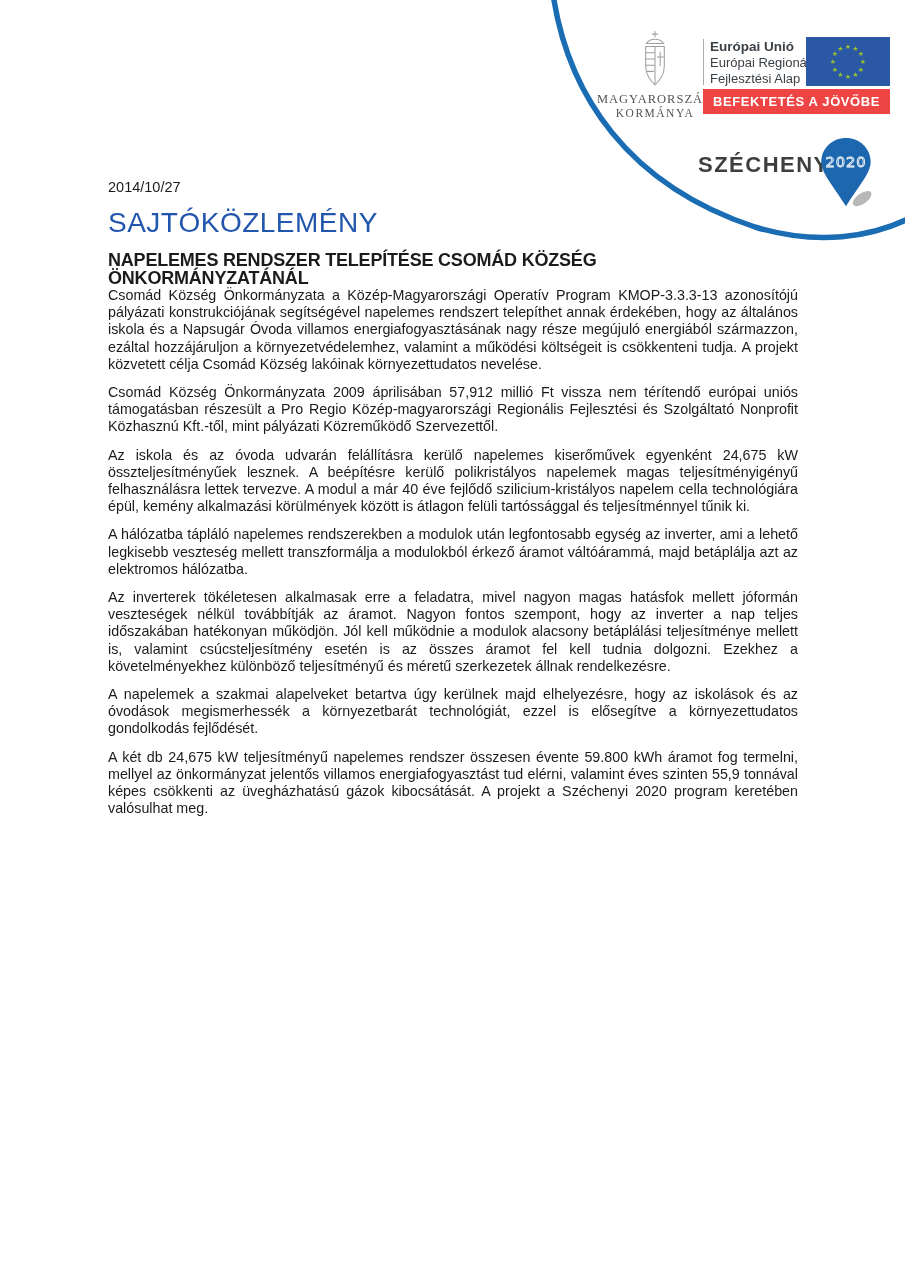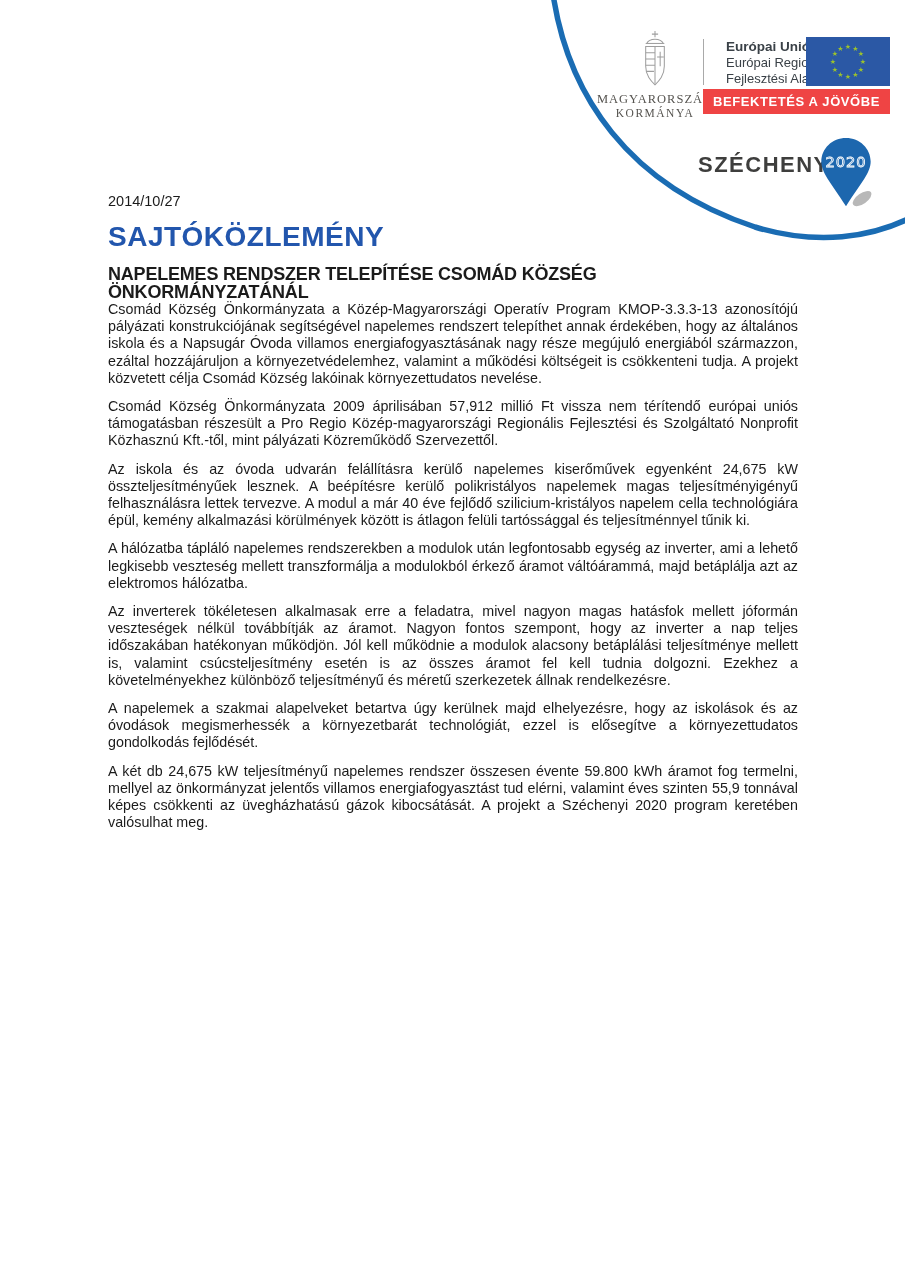--- a/index.html
+++ b/index.html
@@ -31,21 +31,21 @@
   .gov-line2 {
     font-family: "Liberation Serif", "DejaVu Serif", serif;
     font-size: 11.5px; letter-spacing: 1.5px; color: #55534f;
   }
 
   
   .eu-text {
     position: absolute;
     left: 703px; top: 39px; height: 46px;
     border-left: 1px solid #a9a9a9;
-    padding-left: 22px;
+    padding-left: 6px;
     color: #3a4147;
   }
   .eu-line1 { font-size: 13.5px; font-weight: bold; line-height: 16px; }
   .eu-line2, .eu-line3 { font-size: 13px; line-height: 16px; }
 
   
   .eu-flag { position: absolute; left: 806px; top: 37px; }
   .eu-star {
     font-size: 7px;
     fill: #9cc22c;
@@ -78,26 +78,26 @@
     font-size: 15.5px;
     letter-spacing: 1px;
     fill: none; stroke: #ffffff; stroke-width: 0.9;
     text-anchor: middle;
     font-family: "DejaVu Sans", sans-serif;
   }
 
   
   .content {
     position: absolute;
-    left: 108px; top: 193px; width: 690px;
+    left: 108px; top: 179px; width: 690px;
   }
   .date-line { font-size: 14.5px; line-height: 17px; margin-bottom: 12px; }
   .org-line  { font-size: 14.5px; font-weight: bold; line-height: 17px; margin-bottom: 36px; }
   .doc-title {
-    font-size: 28px; font-weight: bold; color: #2256ad;
+    font-size: 28px; font-weight: normal; color: #2256ad;
     letter-spacing: 0.5px; line-height: 30px; margin-bottom: 13px;
   }
   .doc-headline {
     font-size: 18px; font-weight: bold; letter-spacing: -0.2px;
     line-height: 18px; 
   }
   .doc-lead {
     font-size: 14.5px; font-weight: bold;
     line-height: 19px; text-align: justify;
     margin-bottom: 41px;

